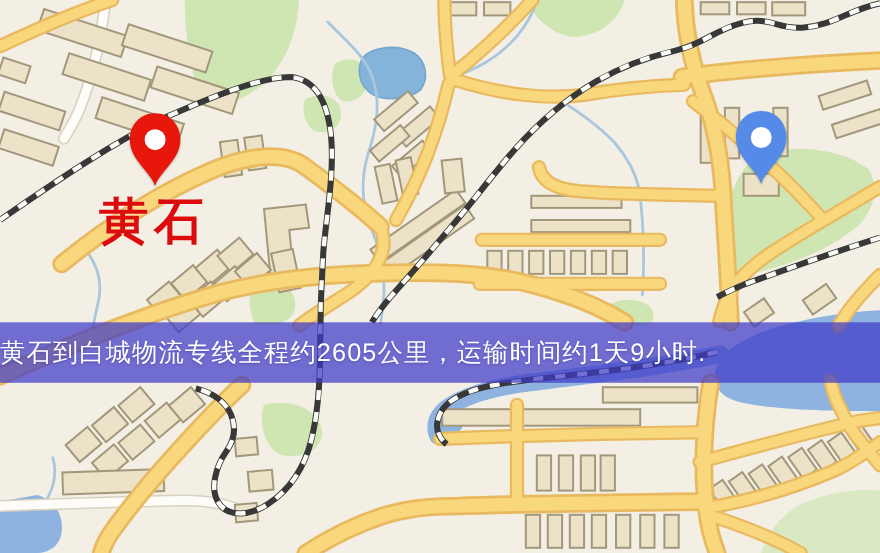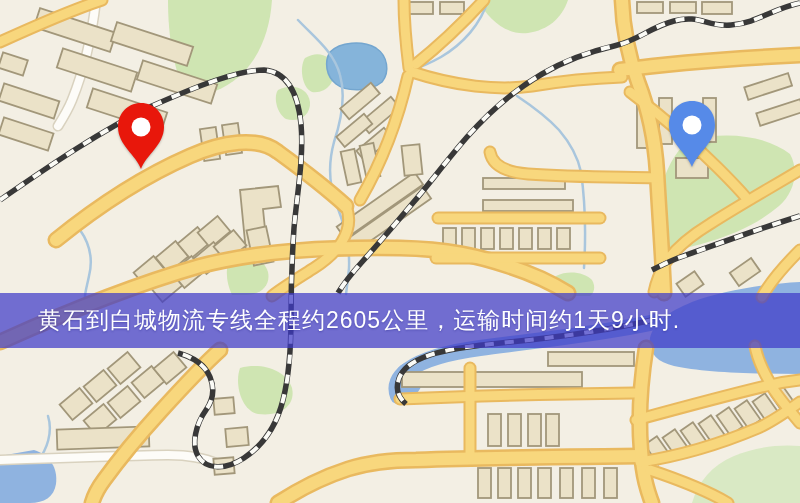--- a/index.html
+++ b/index.html
@@ -21,21 +21,21 @@
   .rc{stroke:#e9b95f;stroke-width:13;fill:none;stroke-linecap:round;stroke-linejoin:round;}
   .rf{stroke:#f8d77d;stroke-width:9;fill:none;stroke-linecap:round;stroke-linejoin:round;}
   .rcw{stroke:#e9b95f;stroke-width:17;fill:none;stroke-linecap:round;stroke-linejoin:round;}
   .rfw{stroke:#f8d77d;stroke-width:12;fill:none;stroke-linecap:round;stroke-linejoin:round;}
   .rwb{stroke:#383838;stroke-width:5.5;fill:none;stroke-linecap:butt;}
   .rww{stroke:#fbfbf6;stroke-width:4;fill:none;stroke-dasharray:9 11;}
   
   .banner{
     position:absolute;left:0;right:0;top:293px;height:55px;
     background:rgba(62,58,199,0.72);
-    display:flex;align-items:center;padding-left:38px;box-sizing:border-box;
+    display:flex;align-items:center;box-sizing:border-box;
   }
   .banner span{
     color:#ffffff;font-size:23px;letter-spacing:1px;white-space:nowrap;
     text-shadow:0 1px 2px rgba(40,40,140,0.45);
   }
   .pin{position:absolute;width:48px;height:70px;}
   .pin svg{display:block;width:48px;height:70px;filter:drop-shadow(0 1px 1px rgba(0,0,0,0.25));}
   .origin-pin{left:117px;top:101px;}
   .destination-pin{left:668px;top:99px;}
   .map-label{
@@ -242,20 +242,21 @@
   <div class="banner">
     <span>黄石到白城物流专线全程约2605公里，运输时间约1天9小时.</span>
   </div>
 
   <div class="pin origin-pin">
     <svg viewBox="-24 -66 48 70" xmlns="http://www.w3.org/2000/svg">
       <path d="M0,2 C-5,-12 -23,-22 -23,-40 C-23,-54 -13,-64 0,-64 C13,-64 23,-54 23,-40 C23,-22 5,-12 0,2 Z" fill="#e8170b"></path>
       <circle cx="0" cy="-40" r="9.5" fill="#ffffff"></circle>
     </svg>
   </div>
+  <div class="map-label origin-label">黄石</div>
 
   <div class="pin destination-pin">
     <svg viewBox="-24 -66 48 70" xmlns="http://www.w3.org/2000/svg">
       <path d="M0,2 C-5,-12 -23,-22 -23,-40 C-23,-54 -13,-64 0,-64 C13,-64 23,-54 23,-40 C23,-22 5,-12 0,2 Z" fill="#568ae8"></path>
       <circle cx="0" cy="-40" r="9.5" fill="#ffffff"></circle>
     </svg>
   </div>
 
 </div>
 

